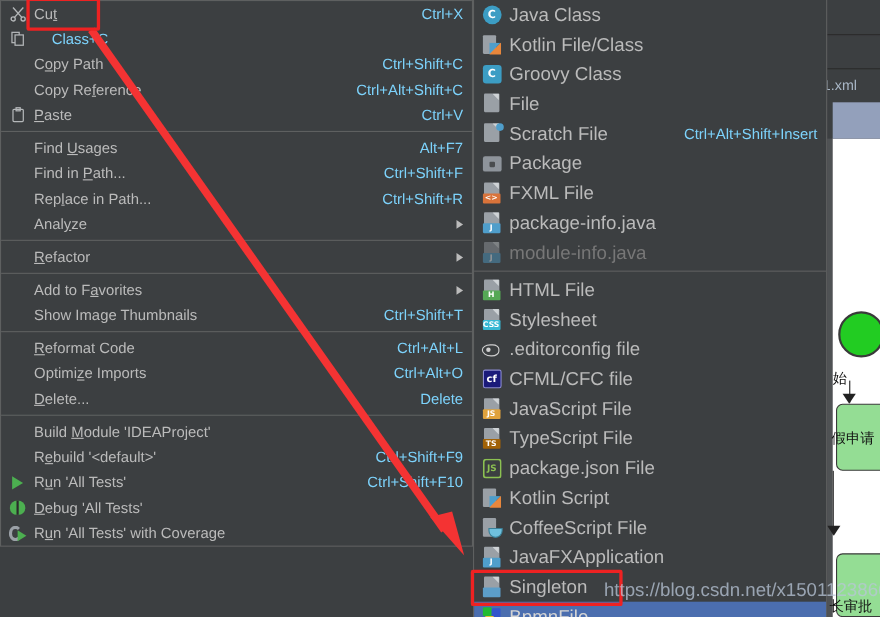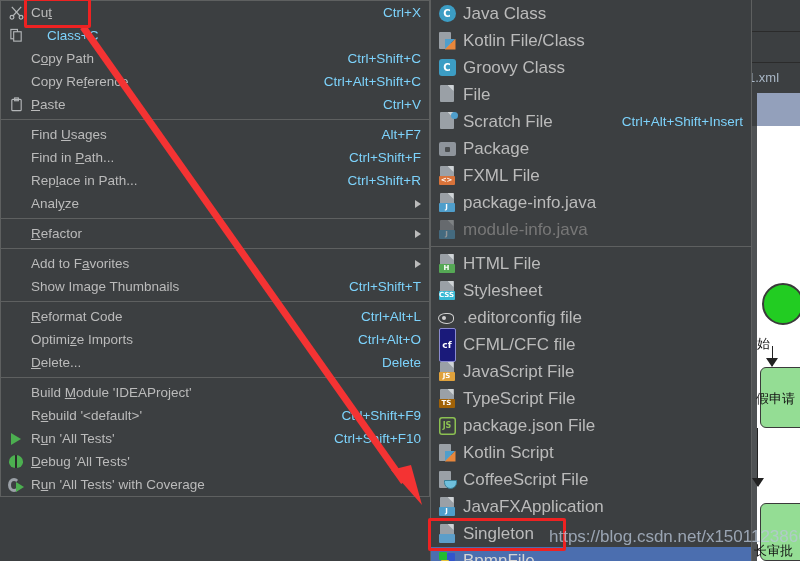--- a/index.html
+++ b/index.html
@@ -156,21 +156,21 @@
   .hexjs.hollow { background: transparent; border: 0; color: #8cc152;
     clip-path: none; border-radius: 3px; box-shadow: inset 0 0 0 1.5px #8cc152; }
   .kot { position: relative; width: 17px; height: 18px; }
   .kot .kpage { position:absolute; left:0; top:0; width:12px; height:17px; background:#9aa0a6; border-radius:1px;}
   .kot .ktri1 { position:absolute; right:0; bottom:0; width:11px; height:11px; background:#e8873c;
                 clip-path: polygon(100% 0, 0 100%, 100% 100%); }
   .kot .ktri2 { position:absolute; right:0; bottom:0; width:11px; height:11px; background:#4f9ecb;
                 clip-path: polygon(0 100%, 100% 0, 0 0); }
   .pkg { width: 17px; height: 14px; background: #8e949b; border-radius: 2px; position: relative; }
   .pkg::after { content:''; position:absolute; left:6px; top:5px; width:5px; height:5px; background:#4a4d4f; border-radius:1px;}
-  .cfml { width: 17px; height: 34px; background: #1a1a7a; border: 1px solid #8a8ad0;
+  .cfml { width: 17px; height: 17px; background: #1a1a7a; border: 1px solid #8a8ad0;
           color:#ffffff; font-size:9px; font-weight:bold; display:flex; align-items:center;
           justify-content:center; border-radius:2px; font-family:"DejaVu Sans", sans-serif;}
   .edcfg { width: 18px; height: 16px; position: relative; }
   .edcfg .c1 { position:absolute; left:0; top:3px; width:16px; height:11px; border:1.5px solid #d0d0d0;
                border-radius:50% 40% 45% 55%; }
   .edcfg .c2 { position:absolute; left:4px; top:6px; width:4px; height:4px; background:#d0d0d0; border-radius:50%;}
   .coffee { position:relative; width:17px; height:18px; }
   .coffee .cp { position:absolute; left:0; top:0; width:12px; height:17px; background:#9aa0a6; border-radius:1px;}
   .coffee .cup{ position:absolute; right:-1px; bottom:0px; width:13px; height:9px; background:#6fc0dd;
                 border-radius:0 0 7px 7px; border:1px solid #3a7f96; }

